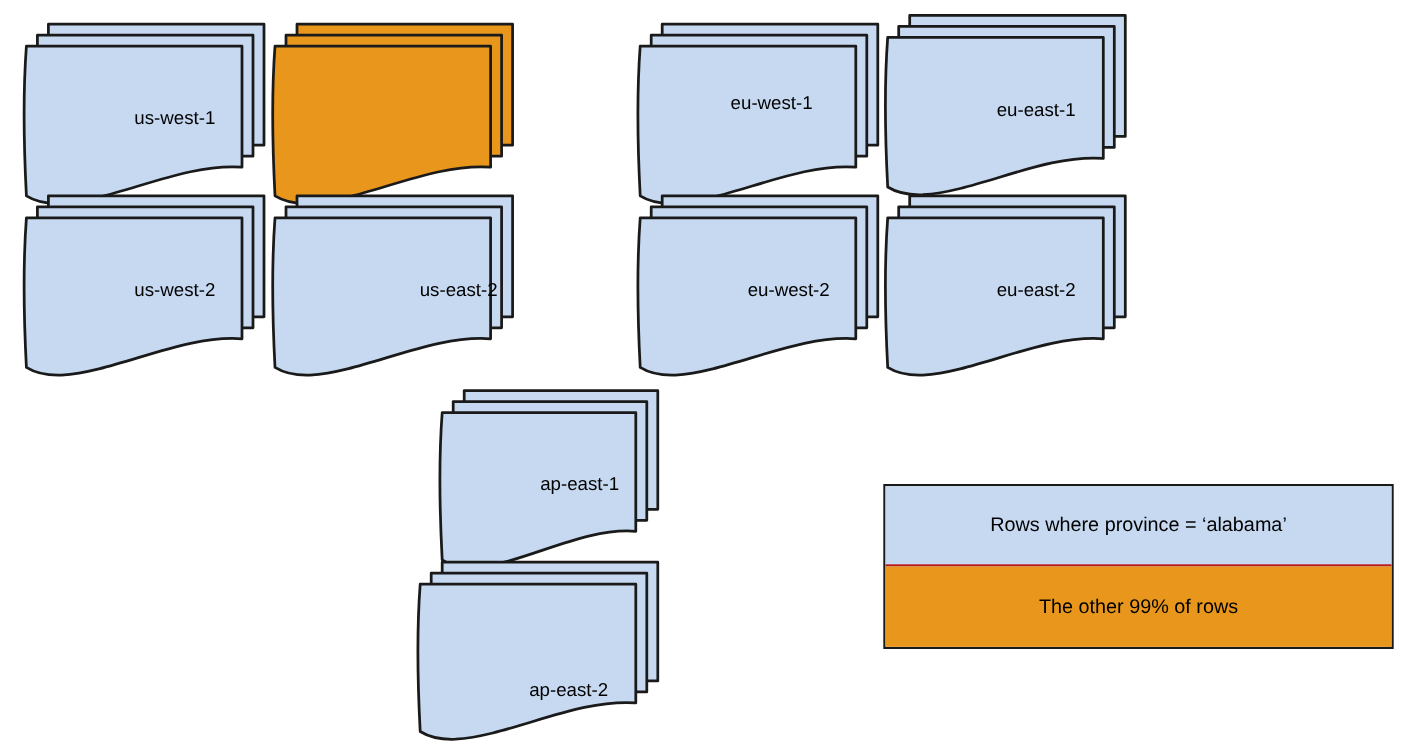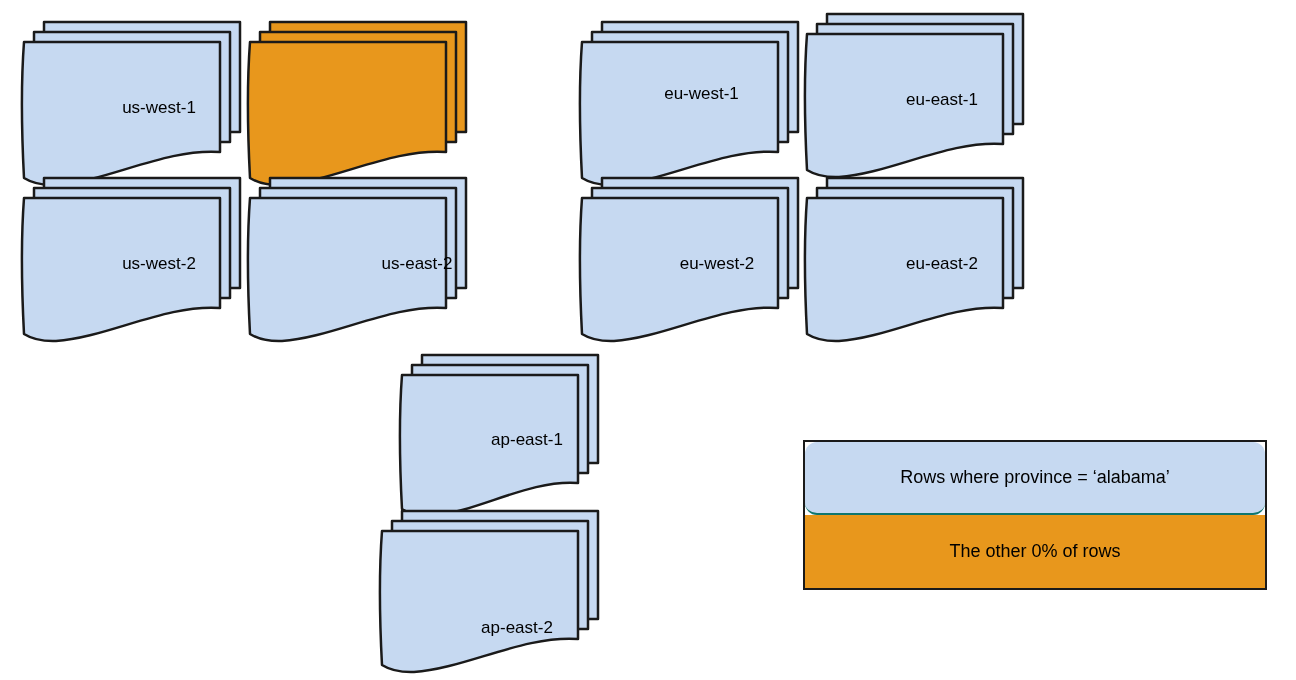--- a/index.html
+++ b/index.html
@@ -48,22 +48,21 @@
     flex: 1 1 50%;
     display: flex;
     align-items: center;
     justify-content: center;
     font-family: "Liberation Sans", sans-serif;
     font-size: 18px;
     color: #000000;
     white-space: nowrap;
   }
   .legend-row.top {
-    border-bottom: 2px solid #0f766e;
-    border-radius: 12px;
+    border-bottom: 2px solid #b91c1c;
   }
 </style>
 </head>
 <body>
 
 <div id="canvas">
     <div class="stack" style="left: 22px; top: 16px; width: 220px; height: 174px;">
       <svg width="220" height="174" viewBox="0 0 220 174">
         <g transform="translate(20,0)">
           <path d="M 2 6 L 198 6 L 198 116 L 2 116 Z" fill="#C6D9F1" stroke="#1a1a1a" stroke-width="2.5" stroke-linejoin="round"></path>
@@ -200,16 +199,16 @@
           <path d="M 2 6 L 198 6 L 198 114 C 144 110 84 144 34 147 C 20 147.5 10 145 2 140 C -1 83.60000000000001 -1 45.6 2 6 Z" fill="#C6D9F1" stroke="#1a1a1a" stroke-width="2.5" stroke-linejoin="round"></path>
         </g>
       </svg>
       <div class="stack-label" style="left: 0px; top: 80.8px; width: 200px; margin-top: 32px;">ap-east-2</div>
     </div>
     <div class="legend" style="left: 803px; top: 440px; width: 464px; height: 150px;">
       <div class="legend-row top" style="background: rgb(198, 217, 241);">
         <span>Rows where province = ‘alabama’</span>
       </div>
       <div class="legend-row" style="background: rgb(232, 151, 28);">
-        <span>The other 0% of rows</span>
+        <span>The other 99% of rows</span>
       </div>
     </div>
   </div>
 
 </body></html>

